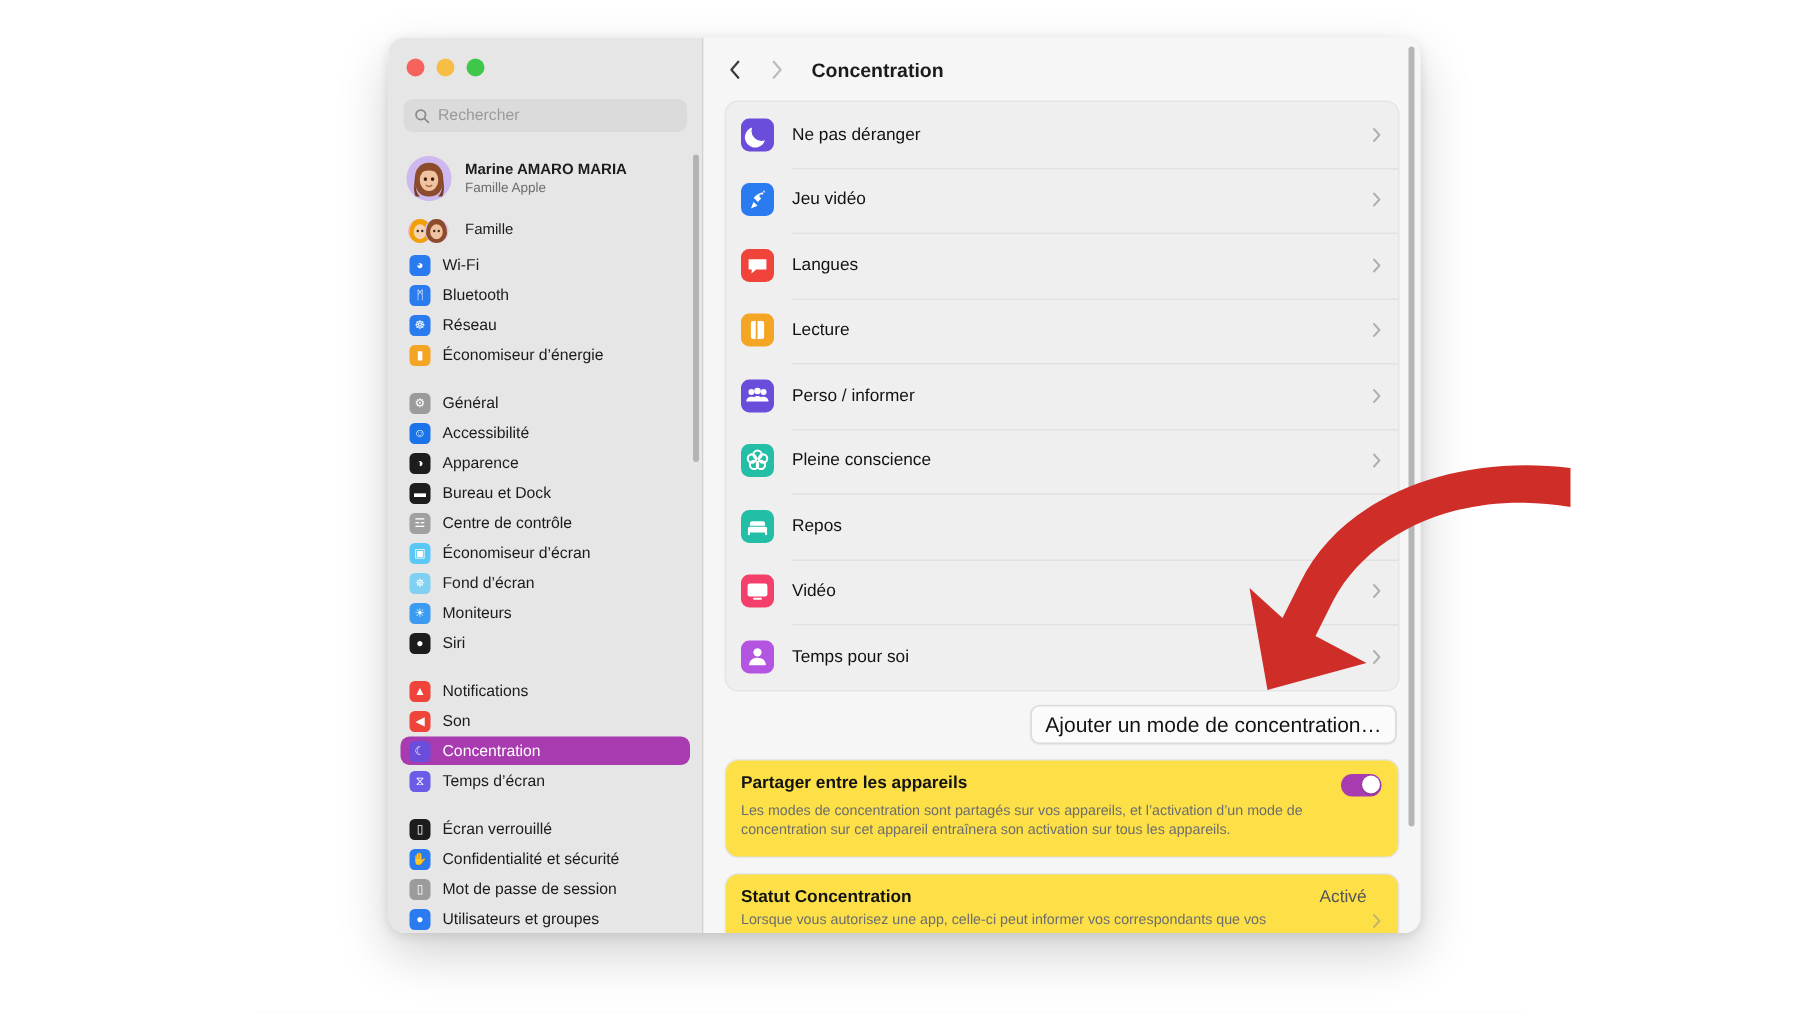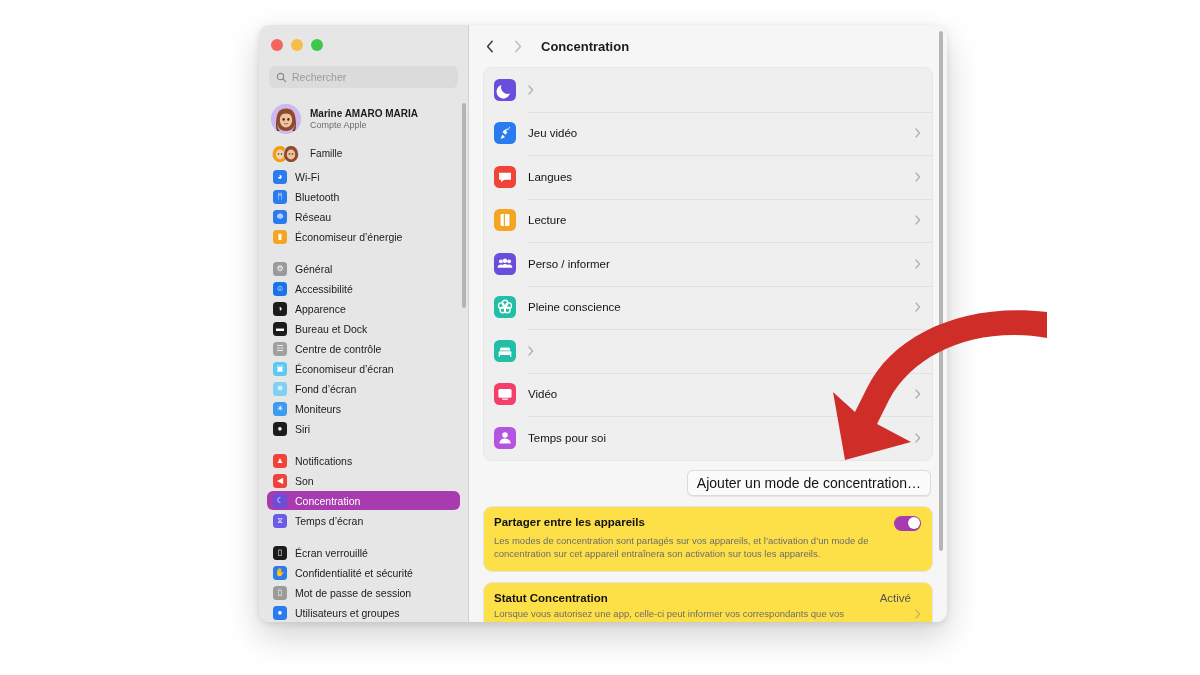--- a/index.html
+++ b/index.html
@@ -191,21 +191,21 @@
             <path d="M8.6 12.5 C9.5 7.5 12 6 15 6 C18 6 20.5 7.5 21.4 12.5 C20 10.5 17.8 9.6 15 9.6 C12.2 9.6 10 10.5 8.6 12.5Z" fill="#8c4b2a"></path>
             <ellipse cx="12.6" cy="15.4" rx="1.15" ry="1.3" fill="#3a2418"></ellipse>
             <ellipse cx="17.4" cy="15.4" rx="1.15" ry="1.3" fill="#3a2418"></ellipse>
             <path d="M13.2 19.6 Q15 21 16.8 19.6" stroke="#a8684a" stroke-width="1" fill="none" stroke-linecap="round"></path>
             <path d="M6.5 14 C5.2 19 6.5 25 9 27 L6 27 C4.5 23 4.8 17 6.5 14Z" fill="#7a3d20"></path>
             <path d="M23.5 14 C24.8 19 23.5 25 21 27 L24 27 C25.5 23 25.2 17 23.5 14Z" fill="#7a3d20"></path>
           </svg>
         </div>
         <div class="acct-txt">
           <div class="acct-name">Marine AMARO MARIA</div>
-          <div class="acct-sub">Compte Apple</div>
+          <div class="acct-sub">Famille Apple</div>
         </div>
       </div>
 
       <div class="family">
         <div class="fam-ic">
           <svg viewBox="0 0 30 20" width="30" height="20">
             <circle cx="9" cy="11" r="8" fill="#f3b7d0"></circle>
             <path d="M2 13 C2 6 5 3 9 3 C13 3 16 6 16 13 C15 17 12 19 9 19 C6 19 3 17 2 13Z" fill="#f0a000"></path>
             <ellipse cx="9" cy="11.5" rx="4.2" ry="5" fill="#f7d2b0"></ellipse>
             <circle cx="7.5" cy="11" r=".8" fill="#3a2418"></circle>
@@ -331,20 +331,21 @@
     </div>
 
     <div id="scroller">
       <div class="card" id="focus-list">
           <div class="frow">
             <span class="ficon" style="background: rgb(107, 77, 219);">
               <svg viewBox="0 0 20 20" width="22" height="22">
                 <path d="M14.5 13.2a6 6 0 0 1-7.7-7.7A6.2 6.2 0 1 0 14.5 13.2Z" fill="#fff"></path>
               </svg>
             </span>
+            <span class="flabel">Ne pas déranger</span>
             <svg class="fchev" viewBox="0 0 6 10">
               <polyline points="1,1 4.6,5 1,9" fill="none" stroke="#7c7c7c" stroke-width="1.3" stroke-linecap="round" stroke-linejoin="round"></polyline>
             </svg>
           </div>
           <div class="frow">
             <span class="ficon" style="background: rgb(42, 123, 240);">
               <svg viewBox="0 0 20 20" width="22" height="22">
                 <path d="M14.6 5.2c.2 3-1.3 5.6-3.4 7.3l-1.2-1.2-1.3-1.3C10.4 7.9 13 6.4 15.9 6.6Z" fill="#fff" transform="translate(-1,-1)"></path>
                 <path d="M7.6 11.4 6 15.4l4-1.6Z" fill="#fff"></path>
                 <circle cx="12.3" cy="7.9" r="1.15" fill="#2a7bf0"></circle>
@@ -411,20 +412,21 @@
           </div>
           <div class="frow">
             <span class="ficon" style="background: rgb(34, 191, 166);">
               <svg viewBox="0 0 20 20" width="22" height="22">
                 <rect x="4.2" y="10.2" width="11.6" height="3.4" rx="1" fill="#fff"></rect>
                 <path d="M5.4 9.6V8.2a1.4 1.4 0 0 1 1.4-1.4h6.4a1.4 1.4 0 0 1 1.4 1.4v1.4Z" fill="#fff"></path>
                 <rect x="4.2" y="13.2" width="1.2" height="2" fill="#fff"></rect>
                 <rect x="14.6" y="13.2" width="1.2" height="2" fill="#fff"></rect>
               </svg>
             </span>
+            <span class="flabel">Repos</span>
             <svg class="fchev" viewBox="0 0 6 10">
               <polyline points="1,1 4.6,5 1,9" fill="none" stroke="#7c7c7c" stroke-width="1.3" stroke-linecap="round" stroke-linejoin="round"></polyline>
             </svg>
           </div>
           <div class="frow">
             <span class="ficon" style="background: rgb(244, 63, 106);">
               <svg viewBox="0 0 20 20" width="22" height="22">
                 <rect x="4" y="5.4" width="12" height="8" rx="1.4" fill="#fff"></rect>
                 <rect x="7.3" y="14.1" width="5.4" height="1.2" rx=".6" fill="#fff"></rect>
               </svg>

